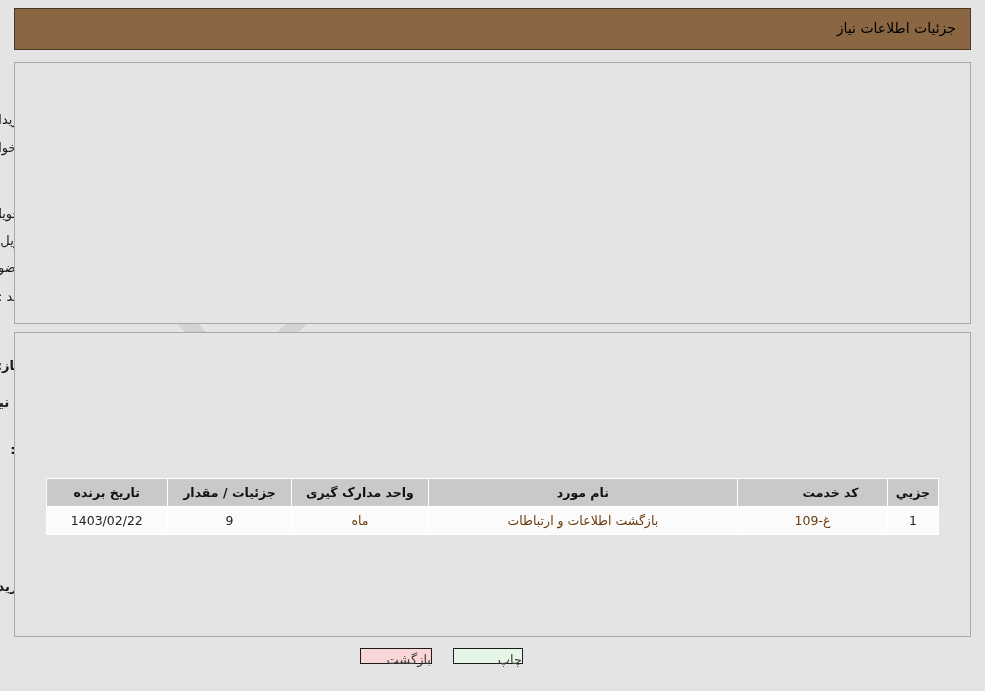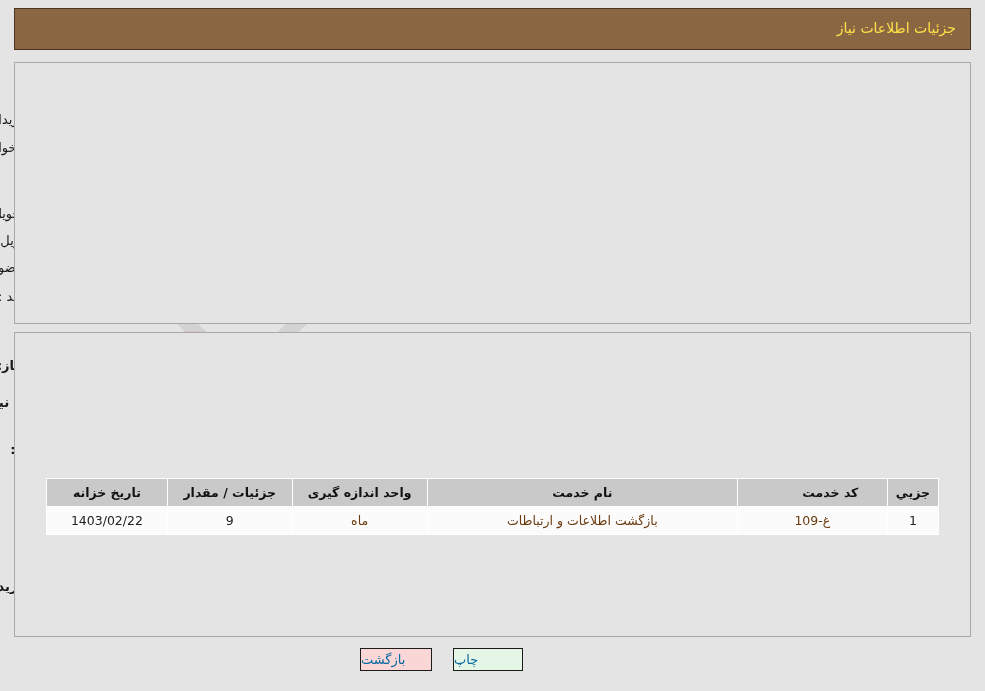--- a/index.html
+++ b/index.html
@@ -71,21 +71,21 @@
     height: 42px;
     background: #8a6742;
     border: 1px solid #4a3722;
     box-sizing: border-box;
     z-index: 10;
   }
   .header-title {
     position: absolute;
     right: 14px;
     top: 11px;
-    color: #fde047;
+    color: #000000;
     font-size: 14px;
   }
 
   
   .panel {
     position: absolute;
     background: #e4e4e4;
     border: 1px solid #a9a9a9;
     box-sizing: border-box;
     z-index: 10;
@@ -209,26 +209,26 @@
     white-space: nowrap;
   }
   table.grid td.num { color: #222; }
 
   
   .btn {
     position: absolute;
     box-sizing: border-box;
     border: 1px solid #1c1c1c;
     font-size: 13px;
-    height: 23px;
+    height: 16px;
     line-height: 21px;
-    text-align: left;
+    text-align: right;
     cursor: pointer;
     font-family: "DejaVu Sans", "Liberation Sans", sans-serif;
-    color: #0369a1;
+    color: #404040;
   }
   .btn.print { background: #e6f6e6; }
   .btn.back { background: #fbd6d6; }
 </style>
 </head>
 <body>
 
 <div id="page">
 
   <div class="watermark">
@@ -316,24 +316,24 @@
   <span class="lbl bold" style="right:830px; top:393px; font-size:13.5px;">اطلاعات خدمات مورد نیاز</span>
 
   <span class="lbl bold" style="right:895px; top:441px;">گروه خدمت:</span>
   <div class="fld right" style="right:178px; top:436px; width:680px; height:24px; line-height:22px;">فن آوری اطلاعات</div>
 
   <table class="grid" id="services-table" style="right:46px; top:478px; width:893px;">
     <thead>
       <tr id="services-thead-row">
           <th style="width: 40px;">جزیي</th>
           <th style="width: 120px; padding-left: 42px;">کد خدمت</th>
-          <th style="width: 360px;">نام خدمت</th>
-          <th style="width: 130px;">واحد اندازه گیری</th>
+          <th style="width: 360px;">نام مورد</th>
+          <th style="width: 130px;">واحد مدارک گیری</th>
           <th style="width: 120px;">جزئیات / مقدار</th>
-          <th style="width: 123px;">تاریخ خزانه</th>
+          <th style="width: 123px;">تاریخ برنده</th>
         </tr>
     </thead>
     <tbody id="services-tbody">
         <tr>
           <td class="num">1</td>
           <td>غ-109</td>
           <td>بازگشت اطلاعات و ارتباطات</td>
           <td>ماه</td>
           <td class="num">9</td>
           <td class="num">1403/02/22</td>

